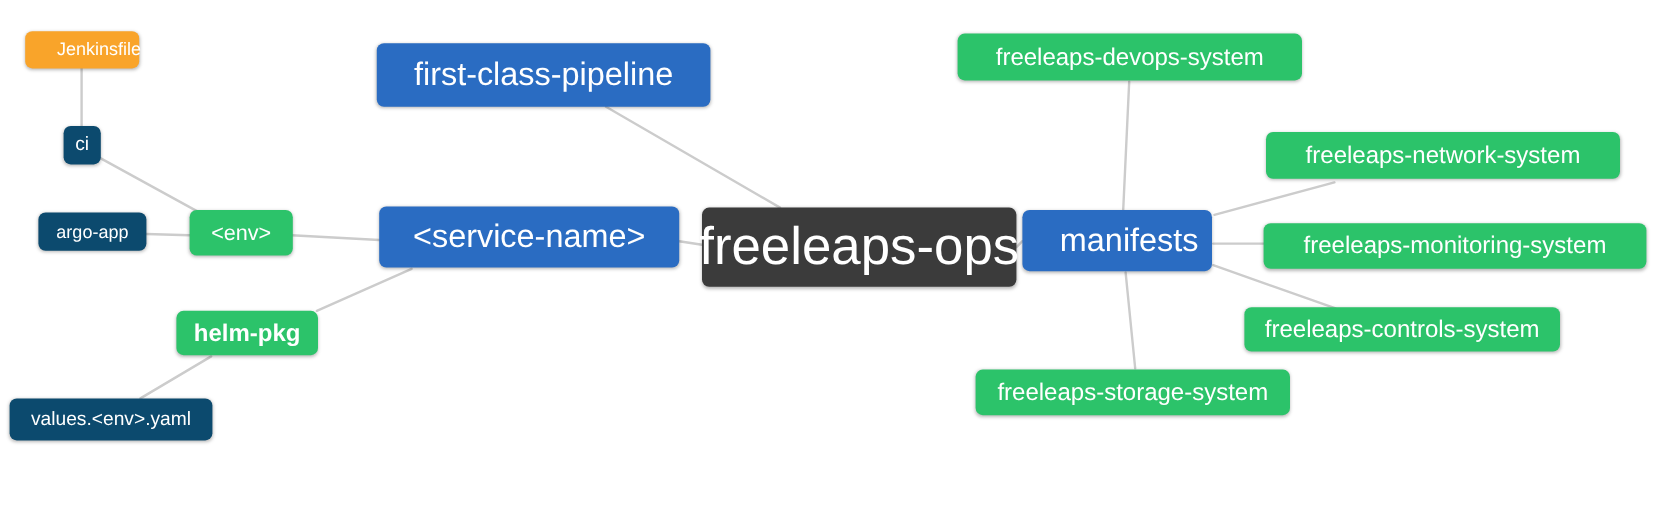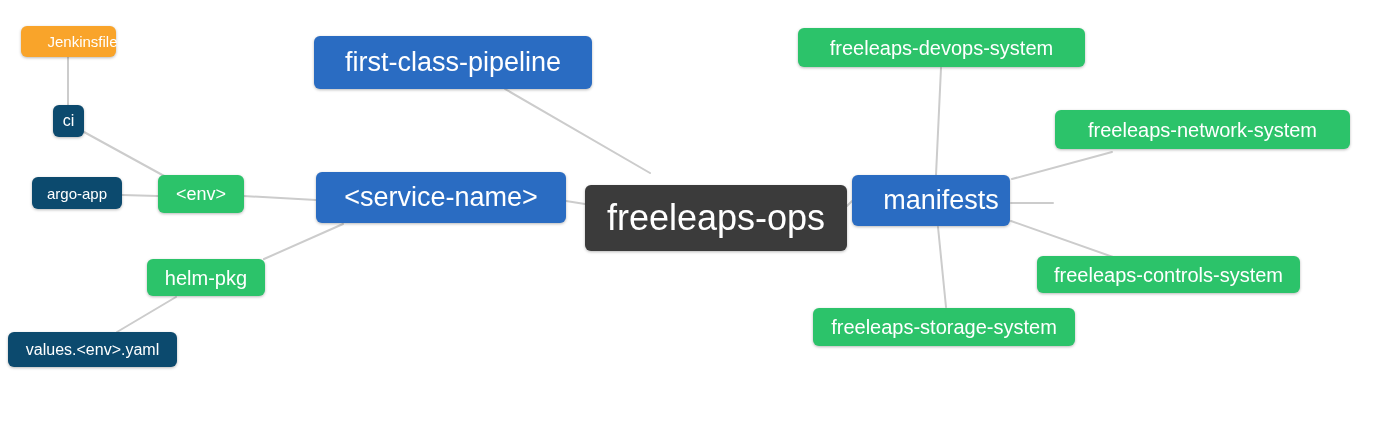--- a/index.html
+++ b/index.html
@@ -69,34 +69,35 @@
   </svg>
 
   <div class="node c-amber" style="left:21px;   top:26px;  width:95px;  height:31px; font-size:15px;padding-left:28px;">Jenkinsfile</div>
 
   <div class="node c-red" style="left:53px;   top:105px; width:31px;  height:32px; font-size:16px;">ci</div>
 
   <div class="node c-red" style="left:32px;   top:177px; width:90px;  height:32px; font-size:15px;">argo-app</div>
 
   <div class="node c-green" style="left:158px;  top:175px; width:86px;  height:38px; font-size:18px;">&lt;env&gt;</div>
 
-  <div class="node c-green" style="left:147px;  top:259px; width:118px; height:37px; font-size:20px;">helm-pkg</div>
+  <div class="node c-green" style="left:147px;  top:259px; width:118px; height:37px; font-size:20px;font-weight:bold;">helm-pkg</div>
 
   <div class="node c-red" style="left:8px;    top:332px; width:169px; height:35px; font-size:16px;">values.&lt;env&gt;.yaml</div>
 
   <div class="node c-blue" style="left:314px;  top:36px;  width:278px; height:53px; font-size:27px;">first-class-pipeline</div>
 
   <div class="node c-blue" style="left:316px;  top:172px; width:250px; height:51px; font-size:27px;">&lt;service-name&gt;</div>
 
-  <div class="node c-dark" style="left:585px;  top:185px; width:262px; height:66px; font-size:36px;">freeleaps-ops</div>
+  <div class="node c-dark" style="left:585px;  top:173px; width:262px; height:66px; font-size:44px;">freeleaps-ops</div>
 
   <div class="node c-blue" style="left:852px;  top:175px; width:158px; height:51px; font-size:27px;padding-left:20px;">manifests</div>
 
   <div class="node c-green" style="left:798px;  top:28px;  width:287px; height:39px; font-size:20px;">freeleaps-devops-system</div>
 
   <div class="node c-green" style="left:1055px; top:110px; width:295px; height:39px; font-size:20px;">freeleaps-network-system</div>
 
+  <div class="node c-green" style="left:1053px; top:186px; width:319px; height:38px; font-size:20px;">freeleaps-monitoring-system</div>
 
   <div class="node c-green" style="left:1037px; top:256px; width:263px; height:37px; font-size:20px;">freeleaps-controls-system</div>
 
   <div class="node c-green" style="left:813px;  top:308px; width:262px; height:38px; font-size:20px;">freeleaps-storage-system</div>
 
 </div>
 
 </body></html>

